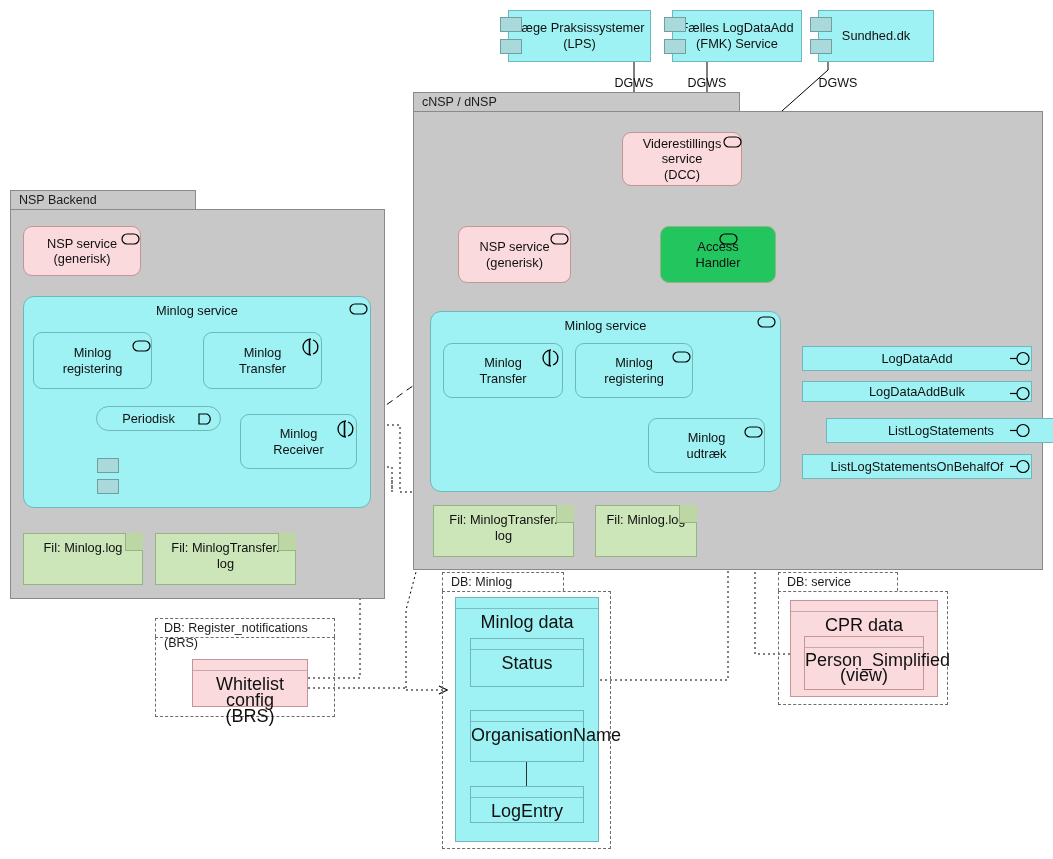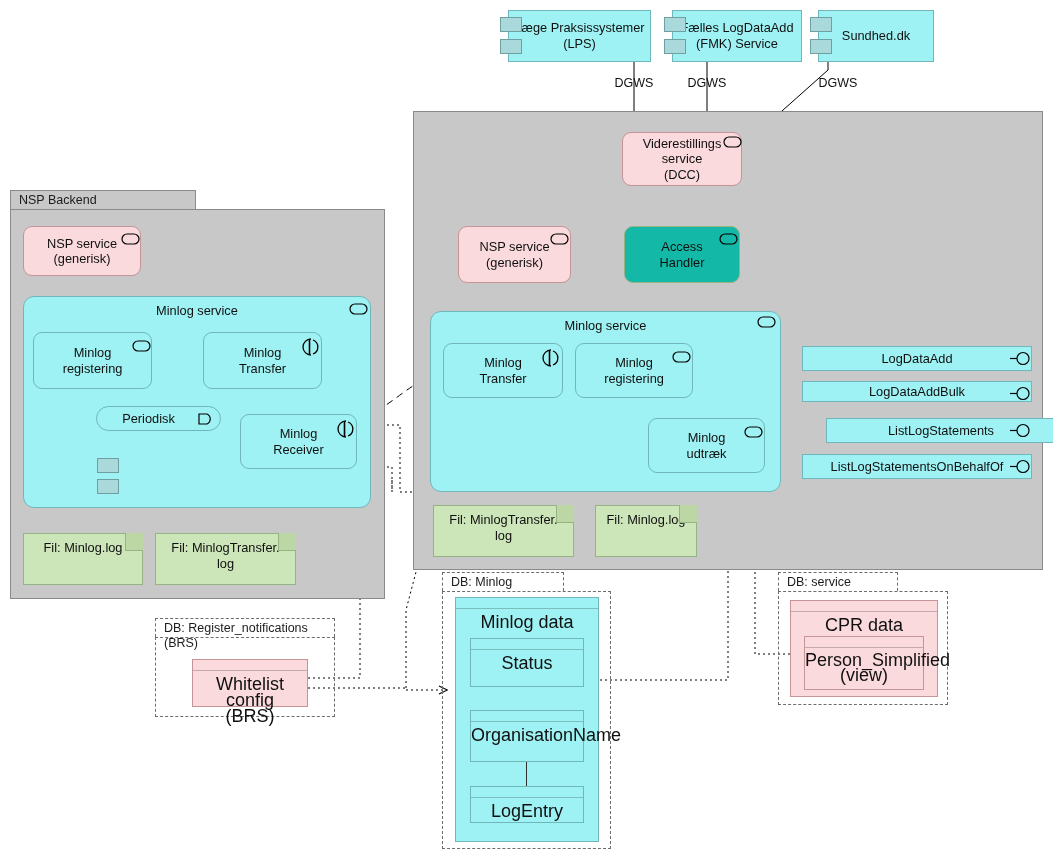--- a/index.html
+++ b/index.html
@@ -13,21 +13,21 @@
            font-size:12.5px;color:#1b1b1b;padding:2px 8px 1px 8px;line-height:15px;}
   .pkg-body{background:#c8c8c8;border:1px solid #8a8a8a;}
 
   
   .rbox{border-radius:9px;border:1px solid #9a9a9a;text-align:center;
         font-size:12.8px;color:#101010;line-height:15.5px;
         display:flex;align-items:center;justify-content:center;}
   .rbox .lbl{padding:0 20px;}
   .pink{background:#fadadd;border-color:#c49497;}
   .cyan{background:#9ff2f4;border-color:#6fb7bb;}
-  .green{background:#14b8a6;border-color:#96b383;}
+  .green{background:#22c55e;border-color:#96b383;margin-left:36px;}
 
   
   .grp{border-radius:11px;background:#9ff2f4;border:1px solid #6fb7bb;}
   .grp-title{position:absolute;left:0;right:0;top:6px;text-align:center;
              font-size:12.8px;color:#101010;}
 
   
   .sqbox{background:#9ff2f4;border:1px solid #6fb7bb;text-align:center;
          font-size:12.8px;color:#101010;line-height:16px;
          display:flex;align-items:center;justify-content:center;}
@@ -161,20 +161,23 @@
   </div>
   <div class="abs port" style="left:664px;top:17px;"></div>
   <div class="abs port" style="left:664px;top:39px;"></div>
 
   <div class="abs sqbox" style="left:818px;top:10px;width:116px;height:52px;">
     <span>Sundhed.dk</span>
   </div>
   <div class="abs port" style="left:810px;top:17px;"></div>
   <div class="abs port" style="left:810px;top:39px;"></div>
 
+  <div class="abs pkg-tab" style="left:413px;top:92px;width:327px;height:19px;">
+    <span>cNSP / dNSP</span>
+  </div>
   <div class="abs pkg-body" style="left:413px;top:111px;width:630px;height:459px;"></div>
 
   <div class="abs rbox pink" style="left:622px;top:132px;width:120px;height:54px;">
     <span class="lbl">
       <span>Viderestillings</span><br>
       <span>service (DCC)</span>
     </span>
   </div>
   <svg class="abs" style="left:722px;top:134px;width:22px;height:16px;">
     <rect x="2" y="3" width="17" height="10" rx="5" fill="none" stroke="#000" stroke-width="1.2"></rect>

